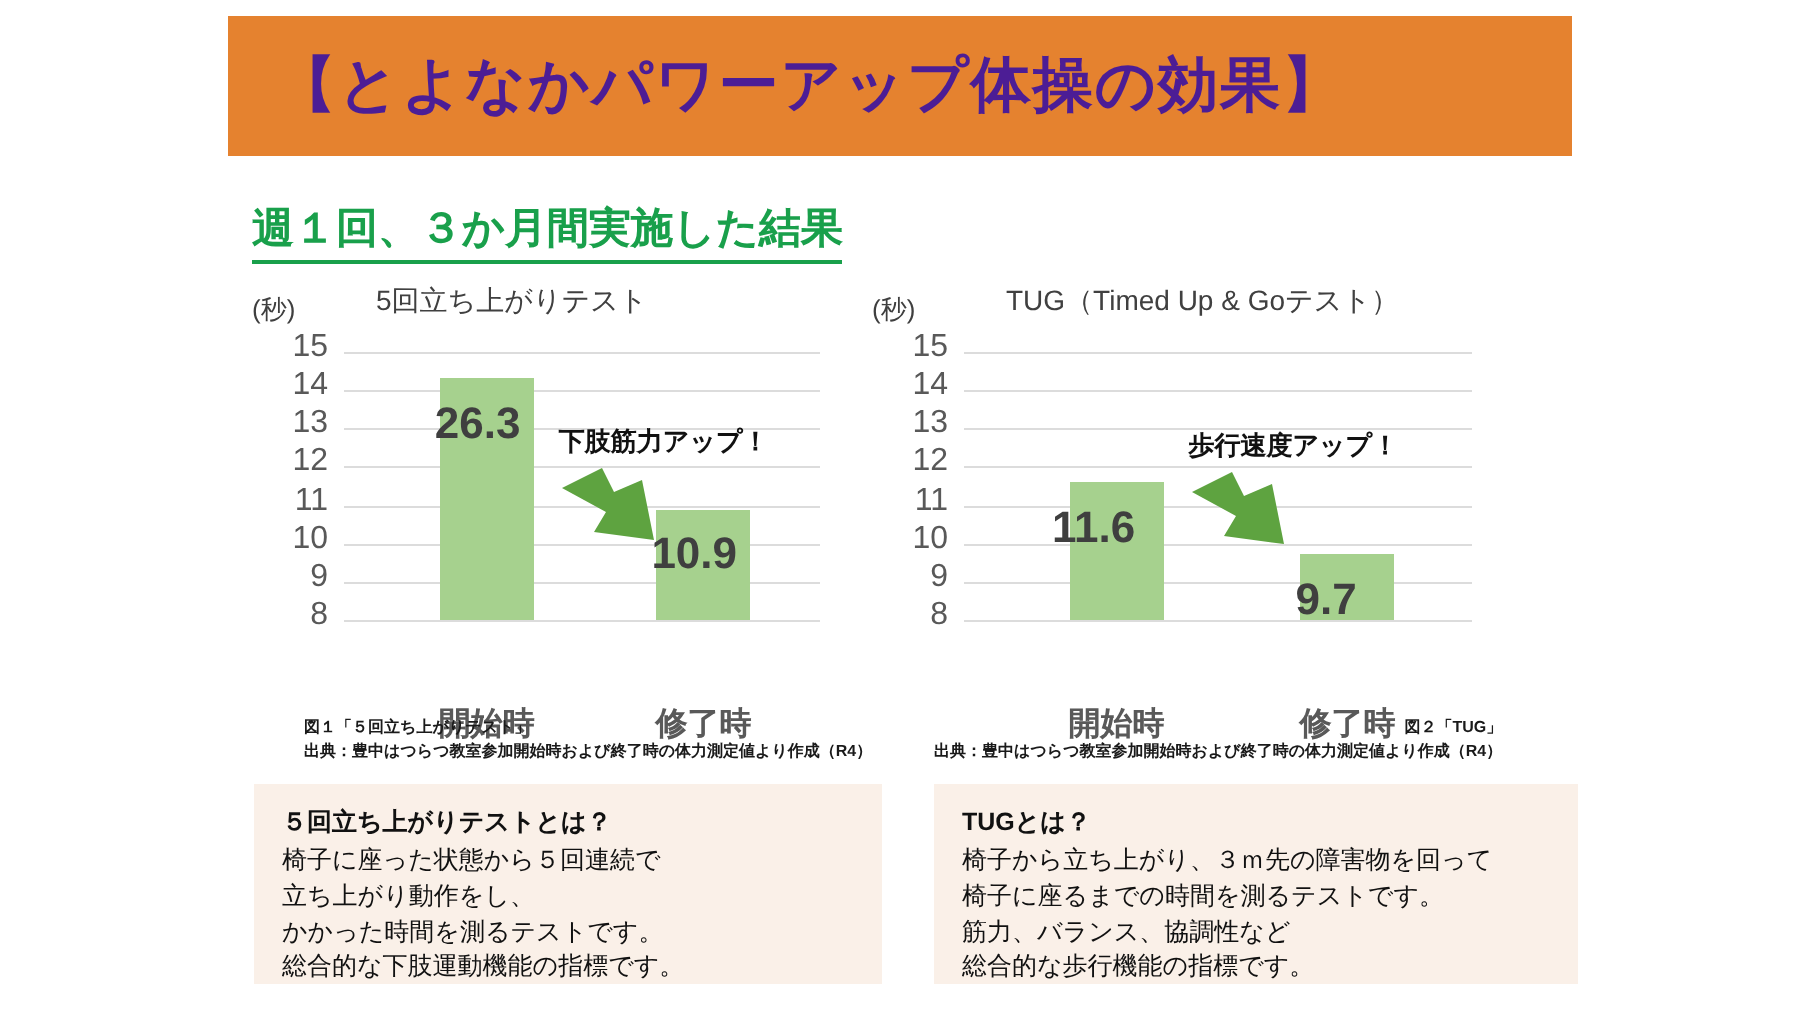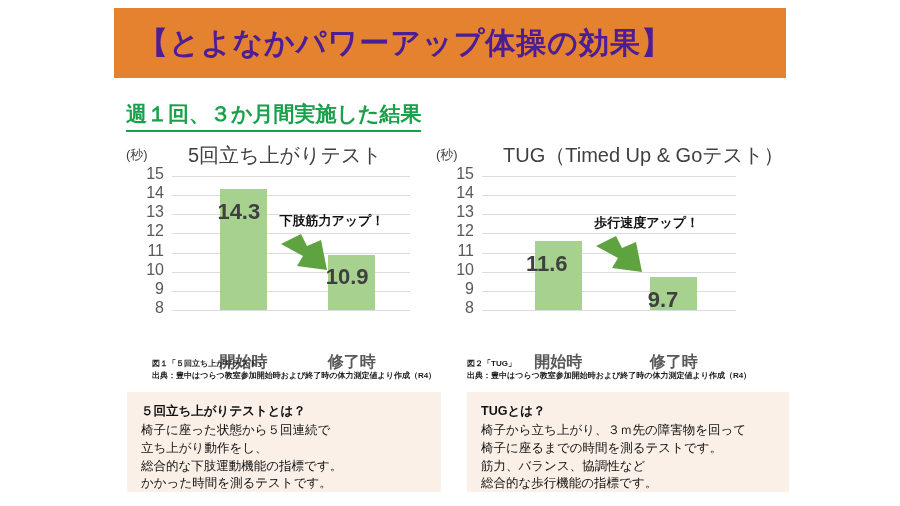--- a/index.html
+++ b/index.html
@@ -35,21 +35,21 @@
   .chart-panel{position:absolute;top:140px;height:210px;}
   .chart-panel.left{left:122px;width:310px;}
   .chart-panel.right{left:432px;width:330px;}
 
   .unit-label{
     position:absolute;top:6px;left:4px;
     font-size:13px;color:#3f3f3f;white-space:nowrap;
   }
   .chart-title{
     position:absolute;top:2px;
-    font-size:20px;color:#404040;white-space:nowrap;
+    font-size:14px;color:#404040;white-space:nowrap;
   }
   .chart-panel.left .chart-title{left:66px;}
   .chart-panel.right .chart-title{left:71px;text-align:right;}
 
   .plot{
     position:absolute;left:50px;top:36px;
     width:238px;height:134px;
   }
   .chart-panel.right .plot{width:254px;}
 
@@ -86,21 +86,21 @@
     white-space:nowrap;
   }
   .arrow-wrap{position:absolute;}
 
   
   .caption{
     position:absolute;font-size:8px;color:#1a1a1a;line-height:1.45;
     white-space:nowrap;font-weight:bold;
   }
   .caption.left{left:127px;top:358px;margin-left:25px;}
-  .caption.right{left:467px;top:358px;}
+  .caption.right{left:467px;top:358px;text-align:right;}
 
   
   .infobox{
     position:absolute;top:392px;height:100px;
     background:#FAF0E8;
   }
   .infobox.left{left:127px;width:314px;}
   .infobox.right{left:467px;width:322px;}
   .infobox .inner{
     position:absolute;left:14px;top:11px;right:8px;
@@ -140,21 +140,21 @@
     <div class="plot">
         <div class="gridline" style="top: 134px;"></div>
         <div class="gridline" style="top: 114.857px;"></div>
         <div class="gridline" style="top: 95.7143px;"></div>
         <div class="gridline" style="top: 76.5714px;"></div>
         <div class="gridline" style="top: 57.4286px;"></div>
         <div class="gridline" style="top: 38.2857px;"></div>
         <div class="gridline" style="top: 19.1429px;"></div>
         <div class="gridline" style="top: 0px;"></div>
         <div class="bar" style="background: rgb(166, 209, 142); width: 47px; height: 120.6px; left: 47.9px;"></div>
-        <div class="bar-value" style="left: 45.4px; top: 23.4px;">14.3</div>
+        <div class="bar-value" style="left: 45.4px; top: 23.4px;">26.3</div>
         <div class="xlabel" style="left: 71.4px;">開始時</div>
         <div class="bar" style="background: rgb(166, 209, 142); width: 47px; height: 55.5143px; left: 156.19px;"></div>
         <div class="bar-value" style="left: 153.69px; top: 88.4857px;">10.9</div>
         <div class="xlabel" style="left: 179.69px;">修了時</div>
         <div class="annotation" style="left: 107.4px; top: 36px;">下肢筋力アップ！</div>
         <div class="arrow-wrap" style="left: 105.4px; top: 56px;"><svg width="58" height="48" viewBox="0 0 58 48">
             <polygon points="4,12 24,2 30,14 44,8 50,38 20,34 26,24 4,12" fill="#5EA340"></polygon>
           </svg></div>
       </div>
   </div>
@@ -202,22 +202,22 @@
     <div>図２「TUG」</div>
     <div>出典：豊中はつらつ教室参加開始時および終了時の体力測定値より作成（R4）</div>
   </div>
 
   <div class="infobox left">
     <div class="inner">
       <div class="info-head">５回立ち上がりテストとは？</div>
       <div>
           <div class="info-line">椅子に座った状態から５回連続で</div>
           <div class="info-line">立ち上がり動作をし、</div>
+          <div class="info-line">かかった時間を測るテストです。</div>
           <div class="info-line">総合的な下肢運動機能の指標です。</div>
-          <div class="info-line">かかった時間を測るテストです。</div>
         </div>
     </div>
   </div>
   <div class="infobox right">
     <div class="inner">
       <div class="info-head">TUGとは？</div>
       <div>
           <div class="info-line">椅子から立ち上がり、３ｍ先の障害物を回って</div>
           <div class="info-line">椅子に座るまでの時間を測るテストです。</div>
           <div class="info-line">筋力、バランス、協調性など</div>

